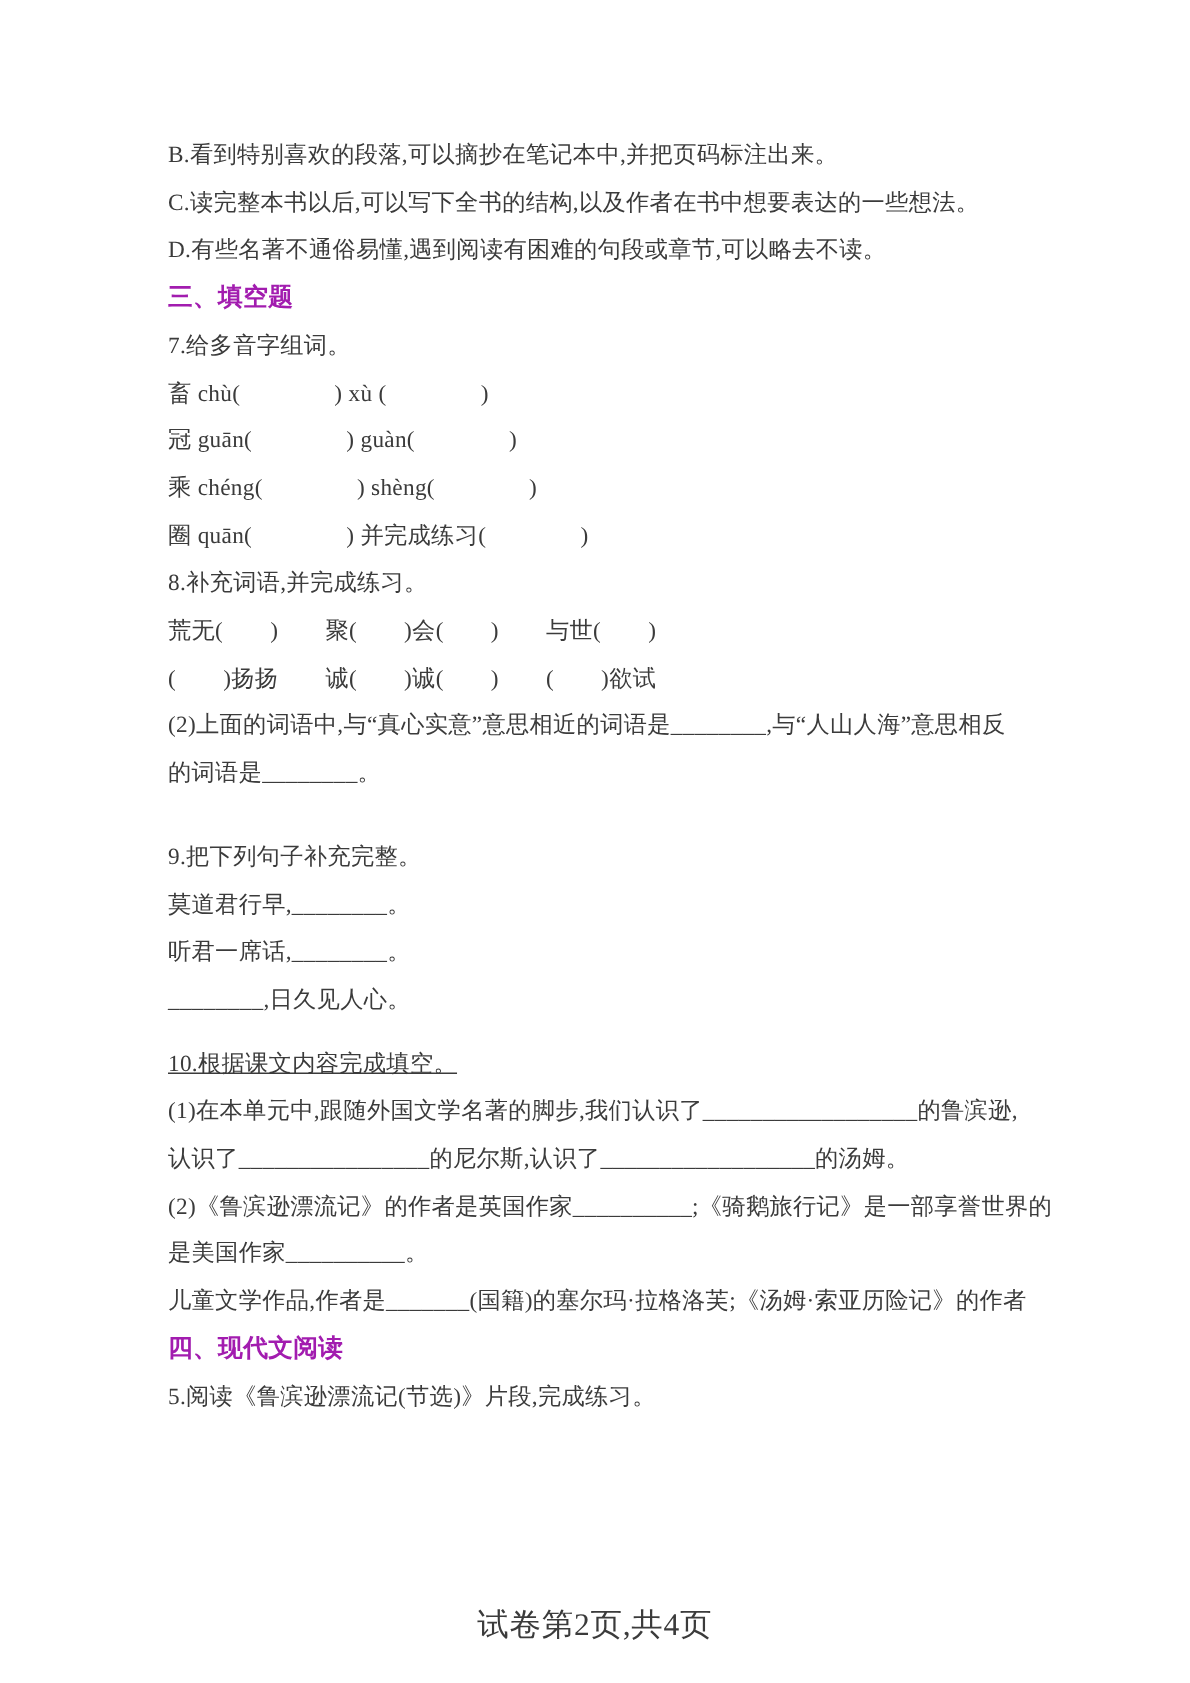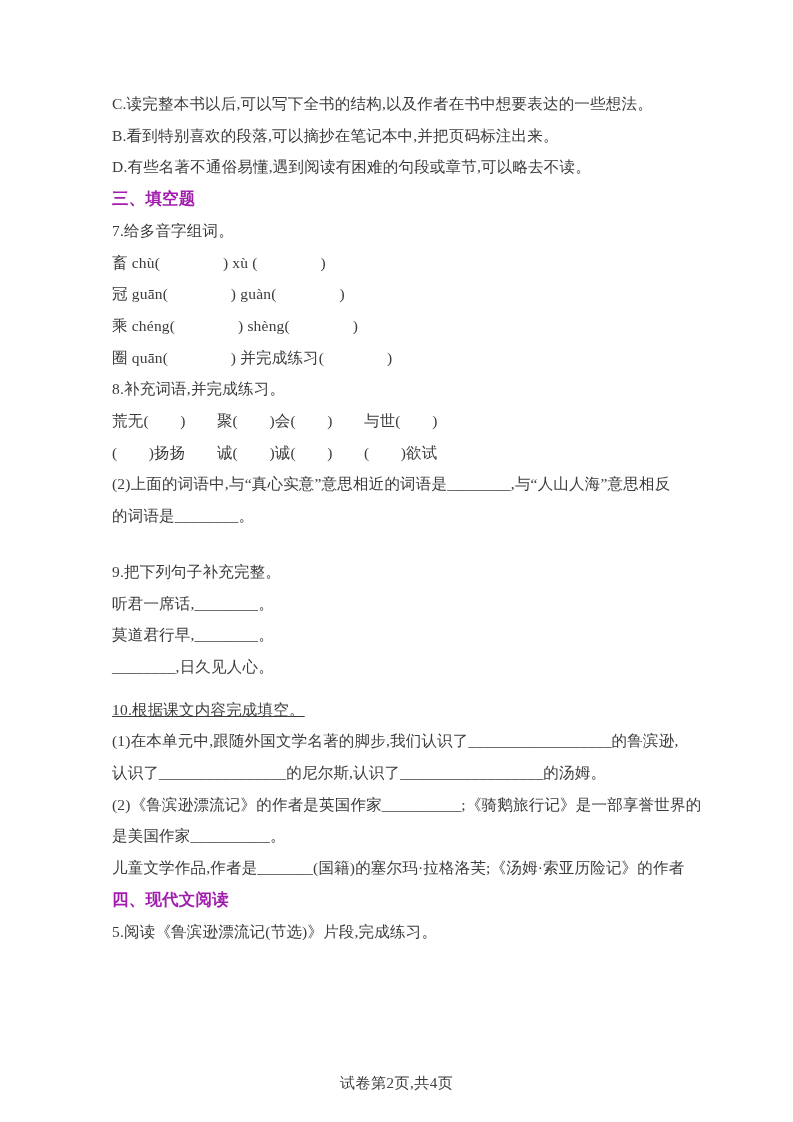--- a/index.html
+++ b/index.html
@@ -36,53 +36,53 @@
     color: #a21caf;
   }
   .gap-before-q9 { margin-top: 24px; }
   .gap-before-q10 { margin-top: 11px; text-decoration: underline; }
   .footer {
     position: absolute;
     left: 0;
     right: 0;
     top: 1068px;
     text-align: center;
-    font-size: 15px;
+    font-size: 21px;
     line-height: 31.7px;
     color: #3b3b3b;
     letter-spacing: 0.5px;
   }
 </style>
 </head>
 <body>
 
 <div class="page">
   <div class="content">
 
+    <p class="line">B.看到特别喜欢的段落,可以摘抄在笔记本中,并把页码标注出来。</p>
     <p class="line">C.读完整本书以后,可以写下全书的结构,以及作者在书中想要表达的一些想法。</p>
-    <p class="line">B.看到特别喜欢的段落,可以摘抄在笔记本中,并把页码标注出来。</p>
     <p class="line">D.有些名著不通俗易懂,遇到阅读有困难的句段或章节,可以略去不读。</p>
 
     <p class="line heading">三、填空题</p>
 
     <p class="line">7.给多音字组词。</p>
     <p class="line">畜 chù(　　　　) xù (　　　　)</p>
     <p class="line">冠 guān(　　　　) guàn(　　　　)</p>
     <p class="line">乘 chéng(　　　　) shèng(　　　　)</p>
     <p class="line">圈 quān(　　　　) 并完成练习(　　　　)</p>
 
     <p class="line">8.补充词语,并完成练习。</p>
     <p class="line">荒无(　　)　　聚(　　)会(　　)　　与世(　　)</p>
     <p class="line">(　　)扬扬　　诚(　　)诚(　　)　　(　　)欲试</p>
     <p class="line">(2)上面的词语中,与“真心实意”意思相近的词语是________,与“人山人海”意思相反</p>
     <p class="line">的词语是________。</p>
 
     <p class="line gap-before-q9">9.把下列句子补充完整。</p>
+    <p class="line">莫道君行早,________。</p>
     <p class="line">听君一席话,________。</p>
-    <p class="line">莫道君行早,________。</p>
     <p class="line">________,日久见人心。</p>
 
     <p class="line gap-before-q10">10.根据课文内容完成填空。</p>
     <p class="line">(1)在本单元中,跟随外国文学名著的脚步,我们认识了__________________的鲁滨逊,</p>
     <p class="line">认识了________________的尼尔斯,认识了__________________的汤姆。</p>
     <p class="line">(2)《鲁滨逊漂流记》的作者是英国作家__________;《骑鹅旅行记》是一部享誉世界的</p>
     <p class="line">是美国作家__________。</p>
     <p class="line">儿童文学作品,作者是_______(国籍)的塞尔玛·拉格洛芙;《汤姆·索亚历险记》的作者</p>
 
     <p class="line heading">四、现代文阅读</p>

